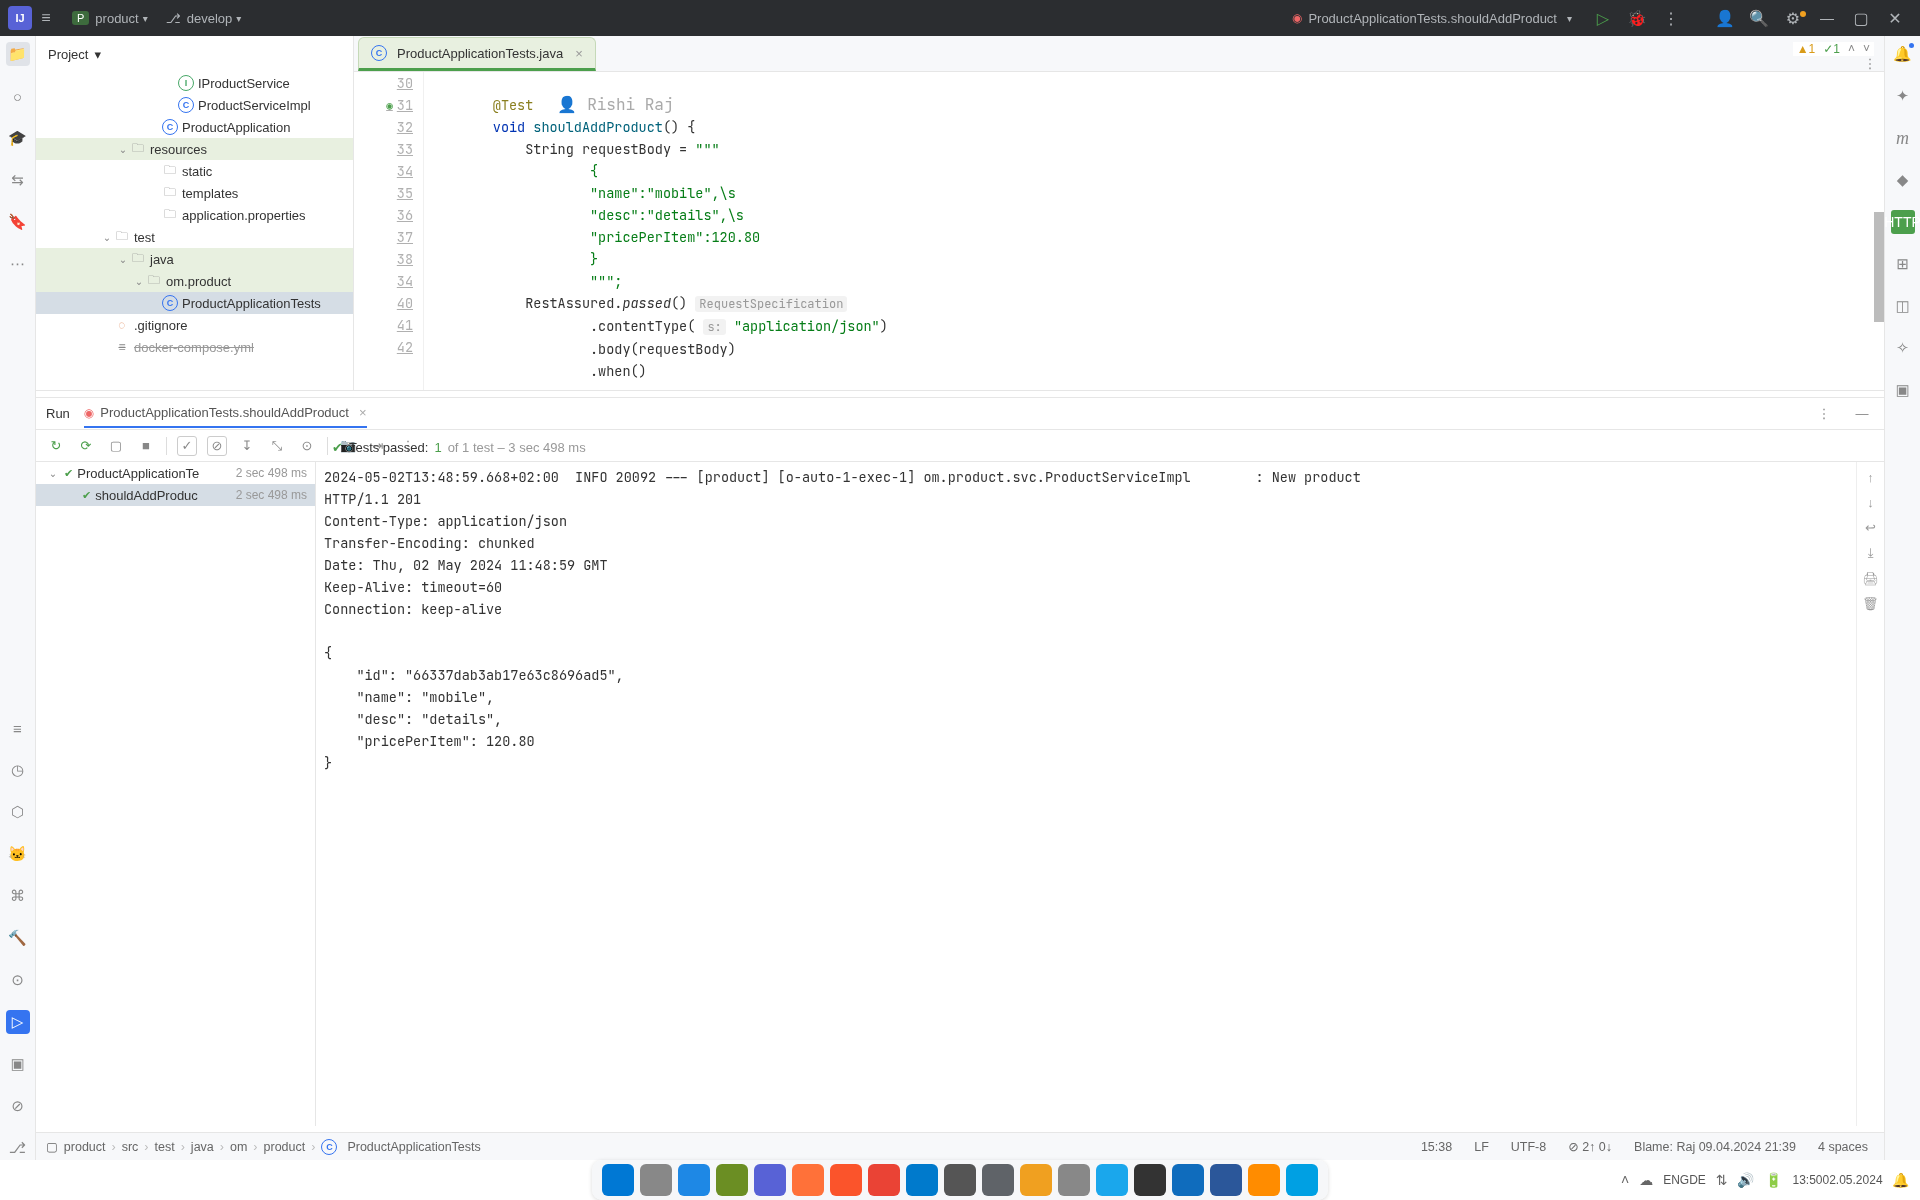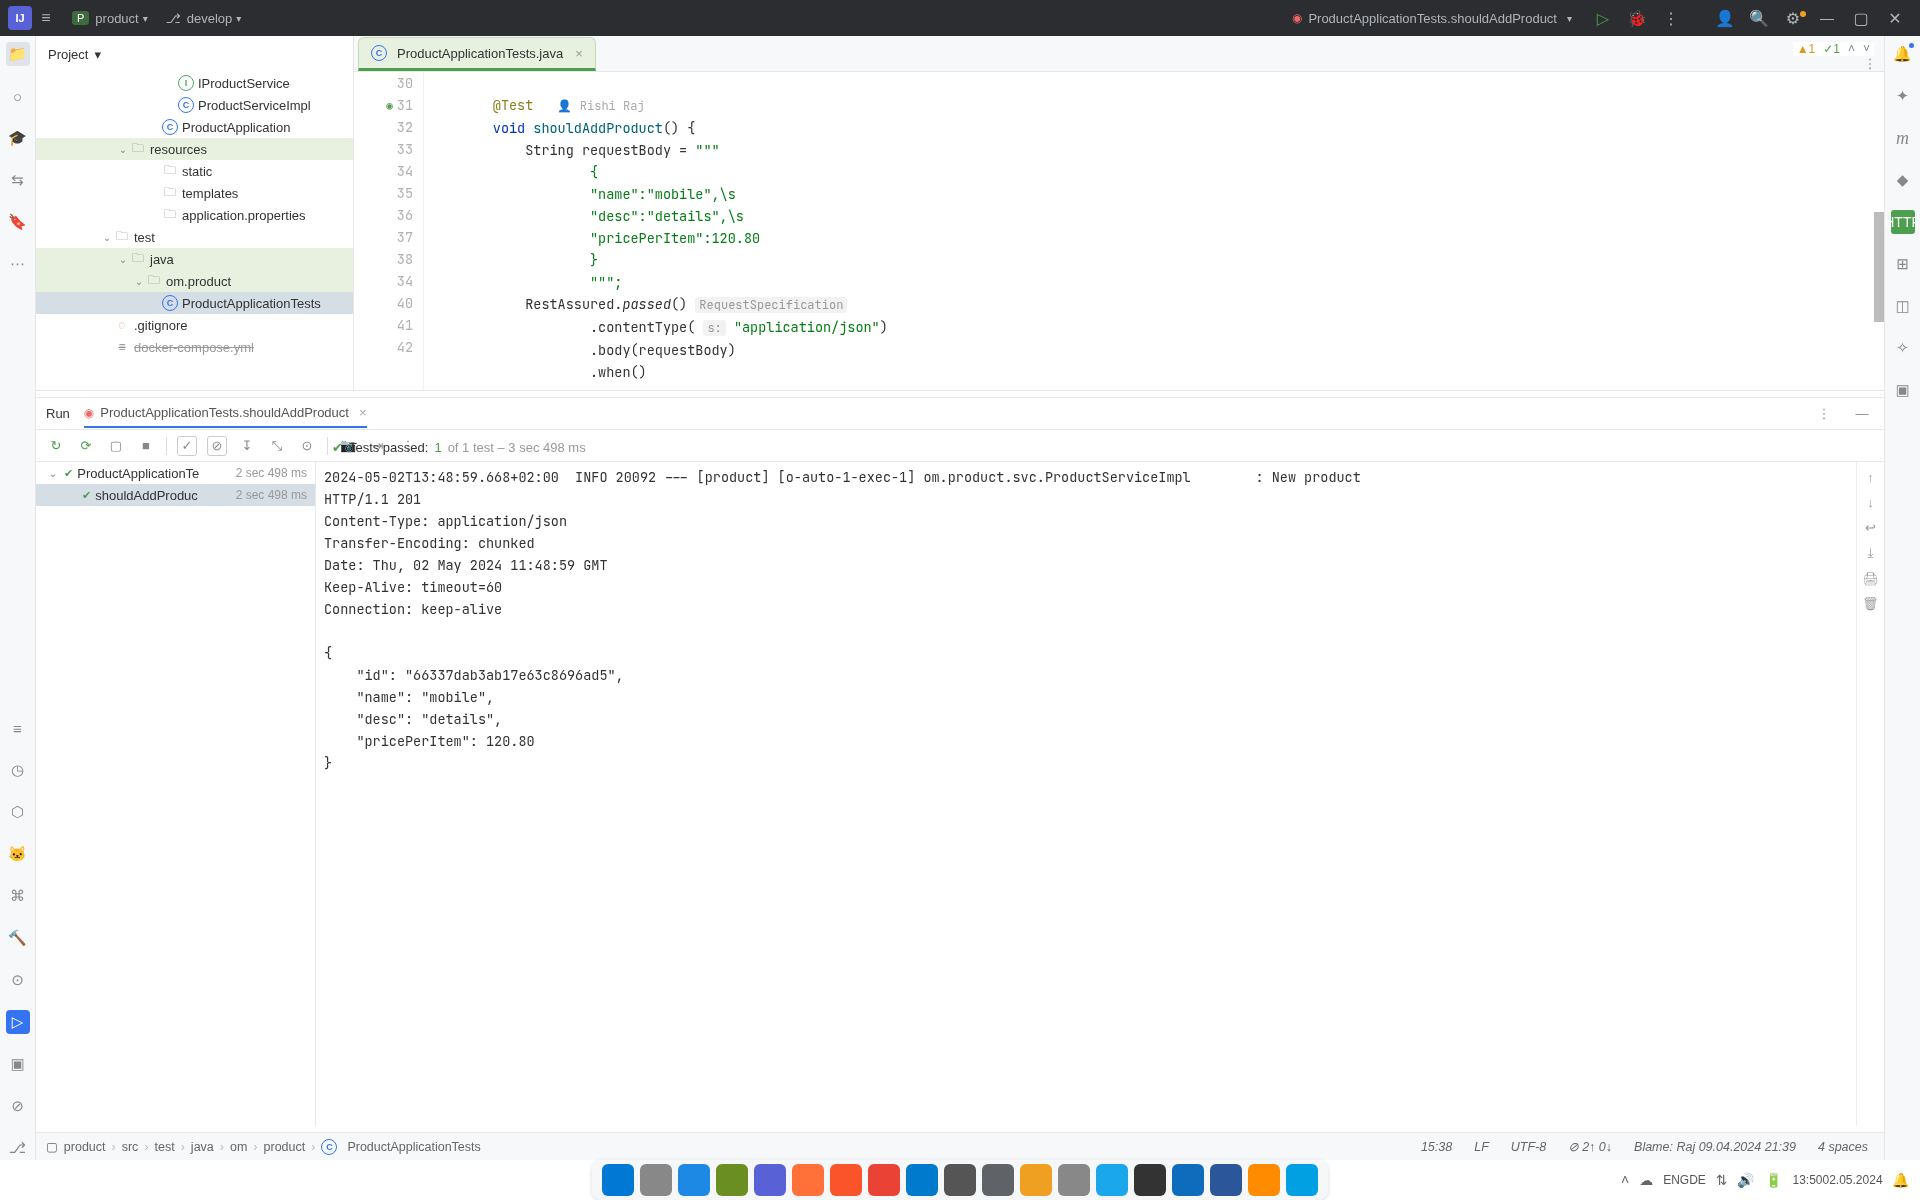--- a/index.html
+++ b/index.html
@@ -66,32 +66,32 @@
 
 
 .editor { flex: 1; display: flex; flex-direction: column; min-width: 0; position: relative; }
 .editor-tabs { height: 36px; display: flex; align-items: flex-end; border-bottom: 1px solid #e6e6e6; background: #f7f8fa; }
 .ed-tab { height: 34px; display: flex; align-items: center; padding: 0 12px; background: #e8f0e0; border: 1px solid #c5d9b8; border-bottom: 3px solid #4c9f4c; border-radius: 6px 6px 0 0; gap: 6px; margin-left: 4px; font-size: 13px; }
 .ed-tab .close { color: #999; margin-left: 6px; }
 .editor-tabs .sp { flex: 1; }
 .editor-tabs .et-icon { width: 28px; text-align: center; color: #888; }
 .editor-body { flex: 1; display: flex; font-family: "JetBrains Mono", Consolas, monospace; font-size: 13.5px; overflow: hidden; position: relative; }
 .gutter { width: 70px; background: #fff; color: #b0b0b0; text-align: right; padding-right: 10px; border-right: 1px solid #f0f0f0; line-height: 22px; }
-.gline { height: 22px; display: flex; justify-content: flex-end; align-items: center; gap: 4px; }
+.gline { height: 22px; display: flex; justify-content: flex-end; align-items: center; gap: 4px; text-decoration: underline; }
 .gmark { color: #4c9f4c; font-size: 11px; }
 .code { flex: 1; line-height: 22px; white-space: pre; overflow: auto; padding-left: 4px; }
 .code::-webkit-scrollbar { height: 10px; width: 10px; }
 .code::-webkit-scrollbar-thumb { background: #bcbcbc; }
 .kw { color: #0033b3; }
 .ann { color: #8a7f1f; }
 .str { color: #067d17; }
 .mth { color: #00627a; }
 .it { font-style: italic; }
 .param-hint { color: #999; background: #f2f2f2; padding: 0 4px; border-radius: 3px; font-size: 12px; }
-.author { color: #aaa; font-size: 12px; }
+.author { color: #aaa; font-size: 16px; }
 .editor-badges { position: absolute; top: 6px; right: 10px; display: flex; align-items: center; gap: 8px; font-size: 12px; color: #888; z-index: 2; background: #fff; padding: 0 4px; }
 .badge-warn { color: #d99b18; }
 .badge-ok { color: #4c9f4c; }
 .scrollbar-v { position: absolute; right: 0; top: 140px; width: 10px; height: 110px; background: #bcbcbc; }
 
 
 .runpanel { flex: 1; display: flex; flex-direction: column; min-height: 0; border-top: 1px solid #e6e6e6; }
 .run-tabs { height: 32px; display: flex; align-items: center; padding: 0 10px; gap: 14px; border-bottom: 1px solid #e6e6e6; }
 .run-tabs .rt-label { font-weight: 500; }
 .run-tabs .rt-tab { display: flex; align-items: center; gap: 6px; border-bottom: 2px solid #3574f0; padding-bottom: 6px; margin-top: 6px; color: #555; }
@@ -118,21 +118,21 @@
 .console { flex: 1; font-family: "JetBrains Mono", Consolas, monospace; font-size: 13.5px; line-height: 22px; white-space: pre; overflow: auto; padding: 4px 8px; color: #333; position: relative; }
 .console::-webkit-scrollbar { width: 10px; height: 10px; }
 .console::-webkit-scrollbar-thumb { background: #bcbcbc; }
 .run-side { width: 28px; display: flex; flex-direction: column; align-items: center; gap: 10px; padding-top: 8px; color: #999; border-left: 1px solid #eee; }
 
 
 .statusbar { height: 28px; background: #f7f8fa; border-top: 1px solid #e6e6e6; display: flex; align-items: center; padding: 0 10px; font-size: 12.5px; color: #666; gap: 10px; }
 .statusbar .crumb { display: flex; align-items: center; gap: 6px; }
 .statusbar .sep-crumb { color: #bbb; }
 .statusbar .sp { flex: 1; }
-.statusbar .sb-item { padding: 0 6px; font-style: italic; }
+.statusbar .sb-item { padding: 0 6px; }
 
 
 .taskbar { height: 40px; background: transparent; display: flex; align-items: center; justify-content: center; position: relative; }
 .taskbar-inner { display: flex; align-items: center; gap: 6px; background: rgba(245,246,248,0.9); border-radius: 10px; padding: 4px 10px; box-shadow: 0 1px 4px rgba(0,0,0,0.15); }
 .tb-app { width: 32px; height: 32px; border-radius: 6px; display: flex; align-items: center; justify-content: center; font-size: 16px; color: #fff; }
 .systray { position: absolute; right: 10px; display: flex; align-items: center; gap: 10px; font-size: 12px; color: #555; }
 .systray .col { display: flex; flex-direction: row; align-items: flex-end; line-height: 13px; }
 .systray .ic { font-size: 14px; color: #666; }
 </style>
 </head>

